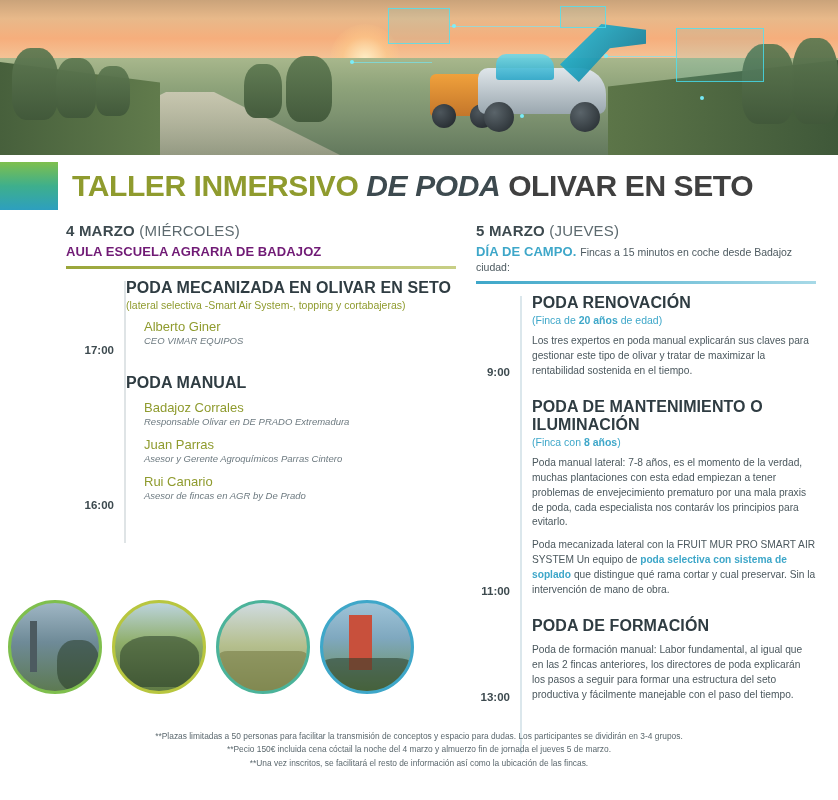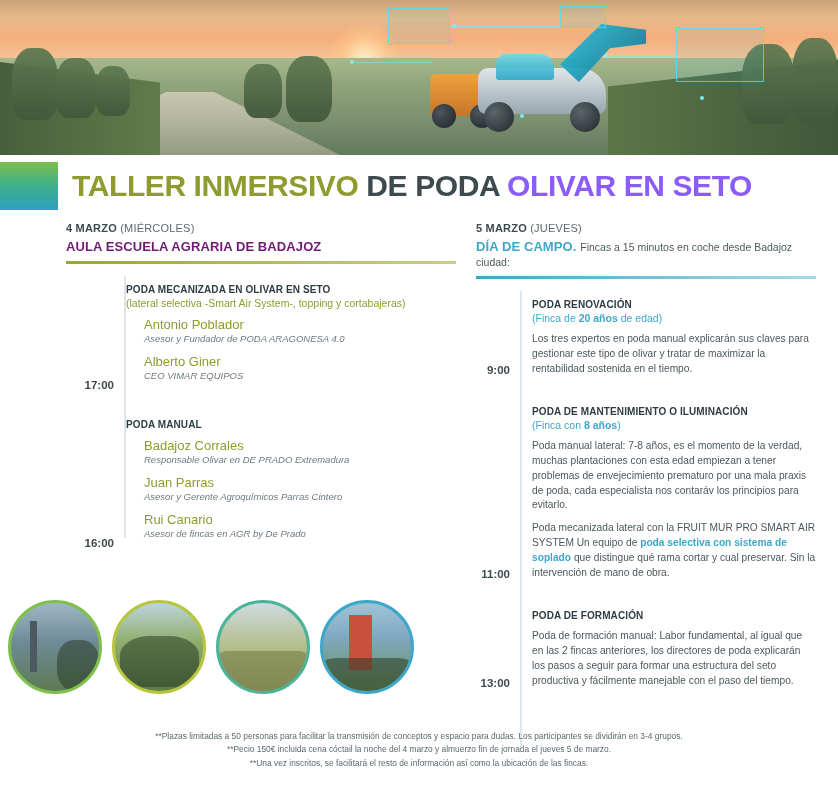--- a/index.html
+++ b/index.html
@@ -130,38 +130,38 @@
   }
   .title-text {
     font-size: 30px;
     font-weight: bold;
     letter-spacing: -0.4px;
     font-family: "Liberation Sans", sans-serif;
     padding-left: 14px;
     white-space: nowrap;
   }
   .t-olive { color: #8f9b2e; }
-  .t-dark  { color: #3d4a4f; }
-  .t-blue  { color: #8b5cf6; }
+  .t-dark  { color: #3d4a4f; font-style: italic; }
+  .t-blue  { color: #404040; }
 
   
   .columns {
     position: absolute;
     left: 0; top: 222px;
     width: 838px;
   }
   .col {
     position: absolute;
     top: 0;
   }
   .col-left  { left: 66px;  width: 390px; }
   .col-right { left: 476px; width: 340px; }
 
   .col-head-date {
-    font-size: 11px;
+    font-size: 15px;
     font-weight: bold;
     color: #3d4a4f;
     letter-spacing: 0.2px;
   }
   .col-head-date .wk {
     font-weight: normal;
     color: #5d6a6f;
   }
   .col-head-sub {
     font-size: 13px;
@@ -199,25 +199,24 @@
     width: 48px;
     text-align: right;
     font-size: 11.5px;
     font-weight: bold;
     color: #3d4a4f;
     padding-top: 1px;
     flex: 0 0 48px;
   }
   .item-body { padding-left: 12px; flex: 1 1 auto; }
   .item-title {
-    font-size: 10px;
+    font-size: 16px;
     font-weight: bold;
     color: #2f3c42;
     letter-spacing: 0.1px;
-    margin-top: 10px;
   }
   .item-sub {
     font-size: 10.5px;
     color: #8f9b2e;
     margin-top: 2px;
   }
   .item-sub.blue { color: #3ea7c9; }
   .item-sub b { font-weight: bold; }
   .para {
     font-size: 10.2px;
@@ -359,24 +358,20 @@
     <div style="position:relative;">
       <div class="vline" style="left:58px; top:2px; height:262px;"></div>
 
       <div class="item">
         <div class="item-row">
           <div class="time">17:00</div>
           <div class="item-body">
             <div class="item-title">PODA MECANIZADA EN OLIVAR EN SETO</div>
             <div class="item-sub">(lateral selectiva -Smart Air System-, topping y cortabajeras)</div>
             <div class="speakers">
-              <div class="speaker">
-                <div class="speaker-name">Antonio Poblador</div>
-                <div class="speaker-role">Asesor y Fundador de PODA ARAGONESA 4.0</div>
-              </div>
               <div class="speaker">
                 <div class="speaker-name">Alberto Giner</div>
                 <div class="speaker-role">CEO VIMAR EQUIPOS</div>
               </div>
             </div>
           </div>
         </div>
       </div>
 
       <div class="sec-gap"></div>

